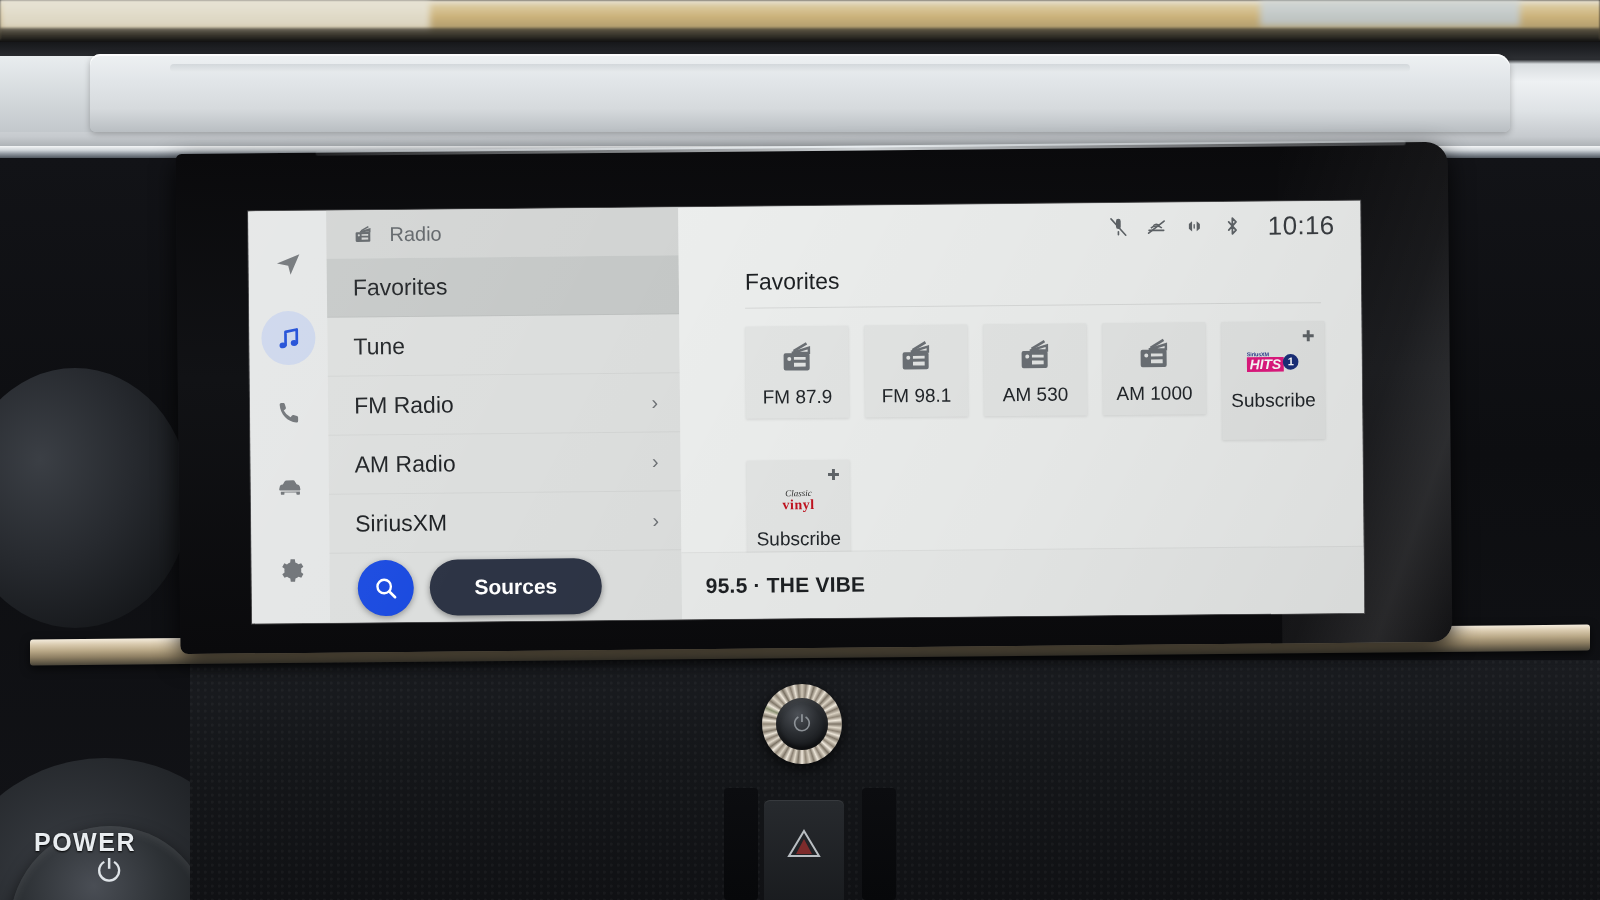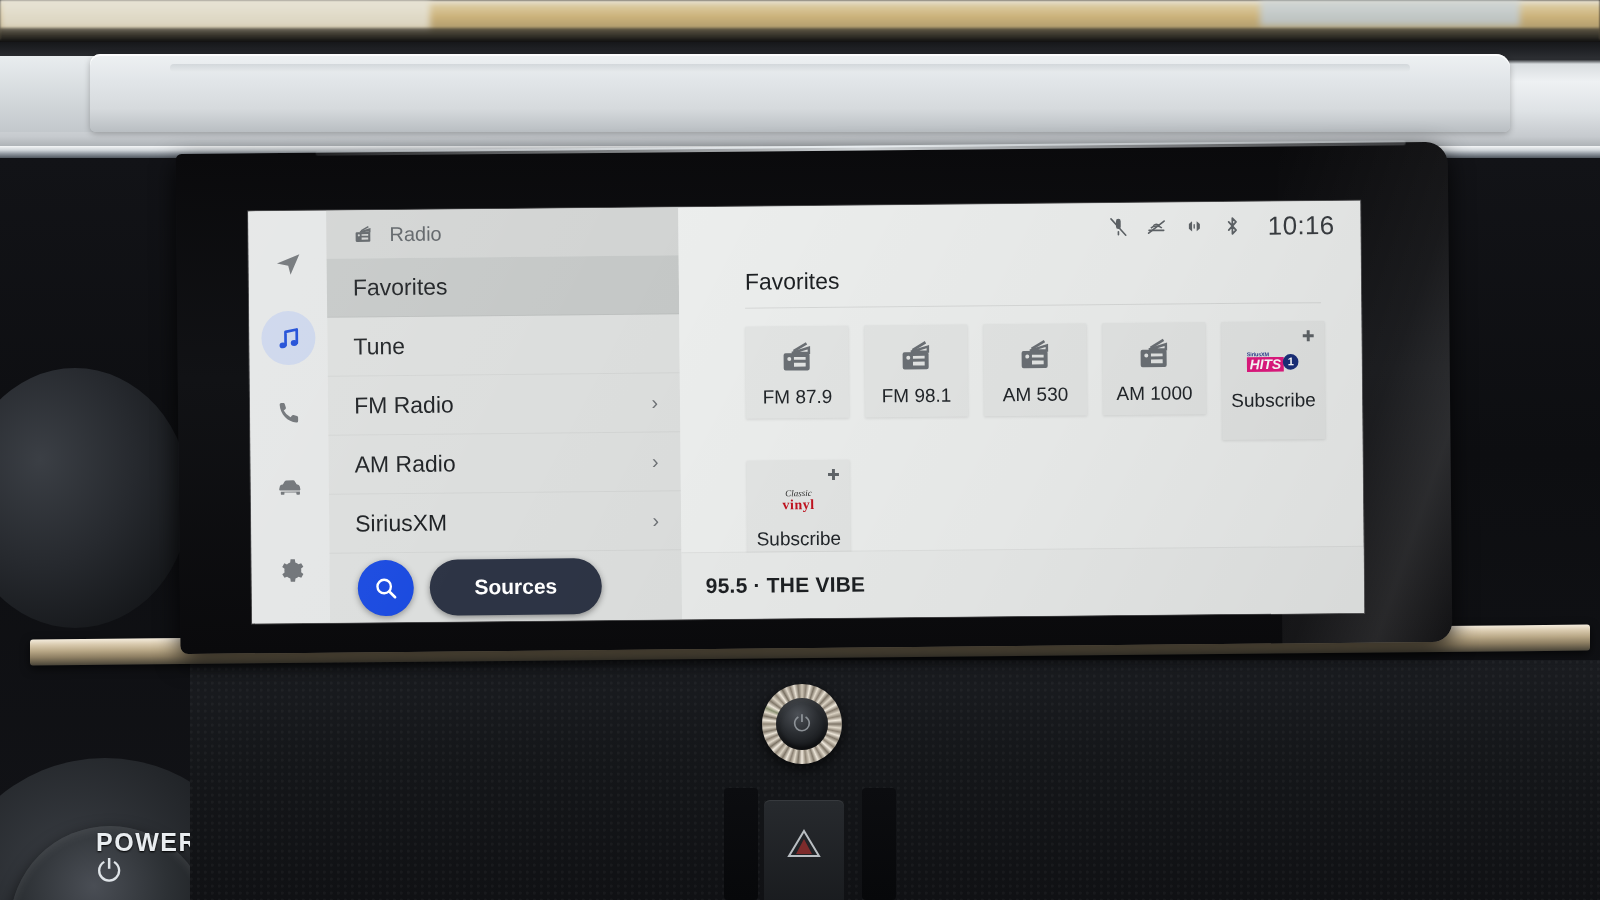--- a/index.html
+++ b/index.html
@@ -65,21 +65,21 @@
   .console .left-knobring{
     position:absolute;left:-60px;top:600px;width:330px;height:330px;border-radius:50%;
     background:radial-gradient(circle at 40% 35%, #3a3e44 0%, #24272b 45%, #141619 75%);
   }
   .console .left-knob{
     position:absolute;left:10px;top:668px;width:200px;height:200px;border-radius:50%;
     background:radial-gradient(circle at 42% 30%, #4a4e55 0%, #2d3135 40%, #17191c 80%);
     box-shadow:inset 0 3px 10px rgba(255,255,255,.1), 0 6px 16px rgba(0,0,0,.7);
   }
   .power-label{
-    position:absolute;left:48px;top:828px;width:150px;text-align:right;color:#e9edf0;
+    position:absolute;left:34px;top:828px;width:150px;text-align:left;color:#e9edf0;
     font-size:25px;font-weight:bold;letter-spacing:1.5px;text-shadow:0 1px 2px #000;
   }
   .power-glyph{
     position:absolute;left:34px;top:856px;width:150px;text-align:center;color:#dfe4e8;font-size:30px;line-height:30px;
   }
 
   
   .lower-panel{
     position:absolute;left:190px;top:660px;width:1410px;height:240px;
     background:

